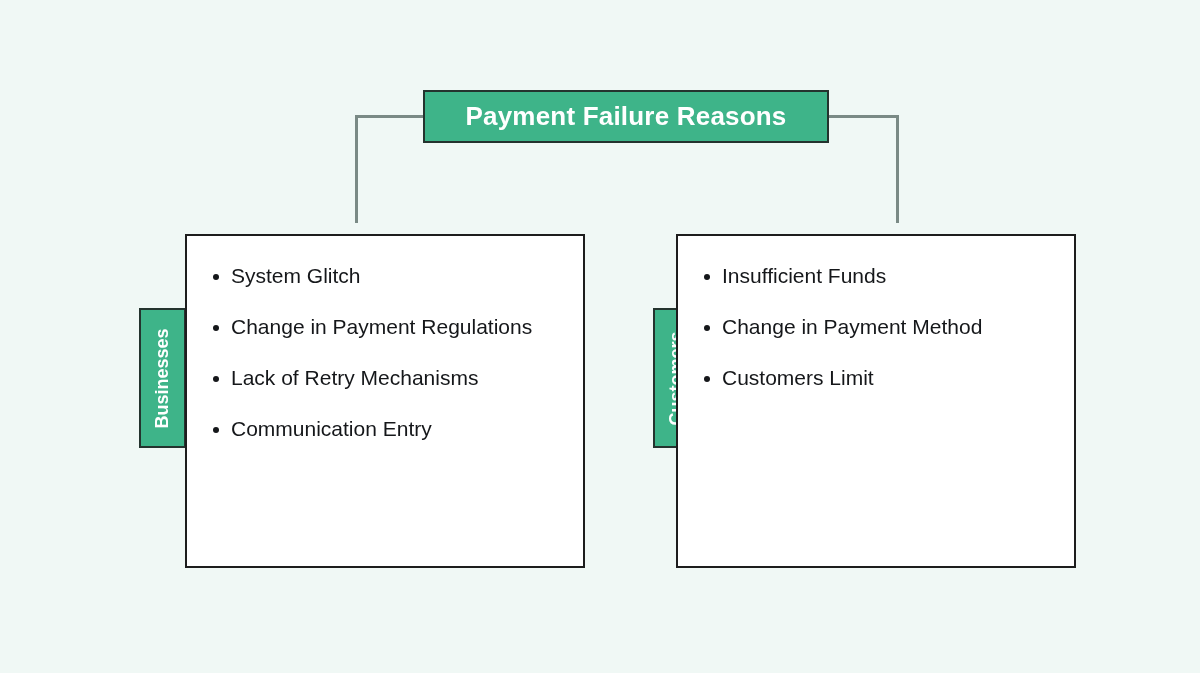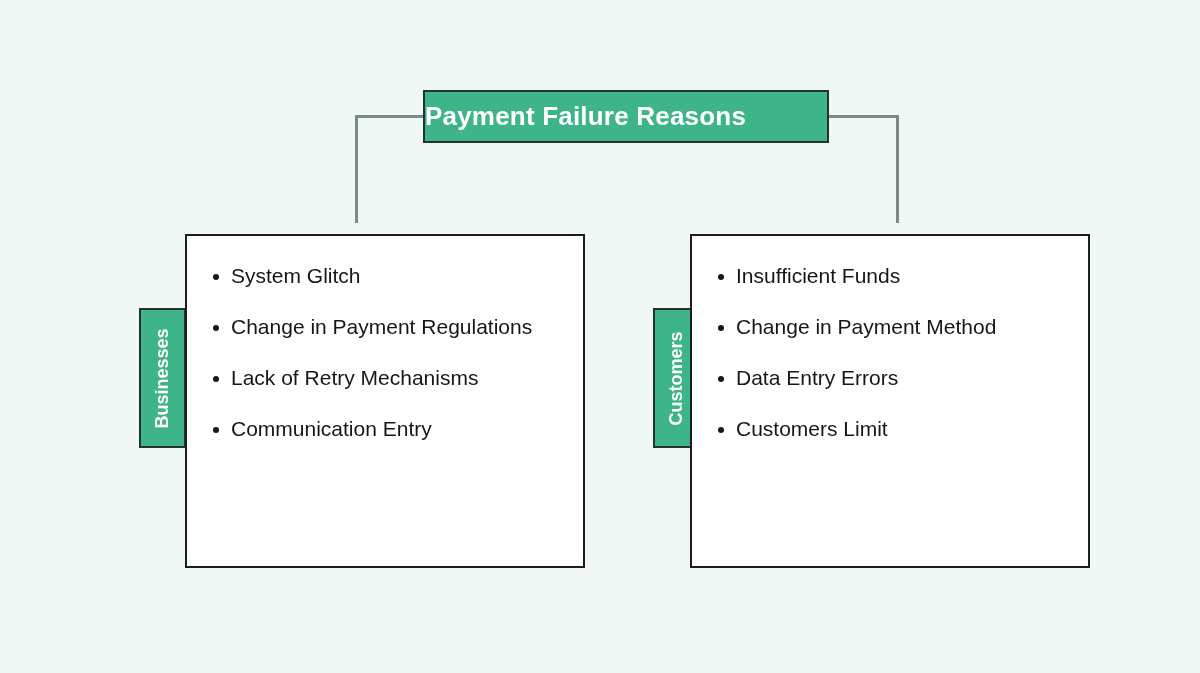--- a/index.html
+++ b/index.html
@@ -35,42 +35,42 @@
     position: absolute;
     left: 423px;
     top: 90px;
     width: 406px;
     height: 53px;
     background: #3eb489;
     border: 2px solid #24332e;
     box-sizing: border-box;
     display: flex;
     align-items: center;
-    justify-content: flex-start;
+    justify-content: center;
   }
   .title-node .title-text {
     color: #ffffff;
     font-size: 26px;
     font-weight: bold;
     letter-spacing: 0.2px;
     white-space: nowrap;
   }
 
   
   .card {
     position: absolute;
     top: 222px;
     height: 334px;
     background: #ffffff;
     border: 2px solid #1d1d1d;
     box-sizing: border-box;
     margin-top: 12px;
   }
   .card-left  { left: 185px; width: 400px; }
-  .card-right { left: 690px; width: 400px; }
+  .card-right { left: 676px; width: 400px; }
 
   .card ul {
     list-style: none;
     margin: 0;
     padding: 27px 0 0 0;
   }
   .card li {
     position: relative;
     font-size: 21px;
     color: #15171a;
@@ -139,18 +139,17 @@
     </ul>
   </div>
 
   <div class="side-tab side-tab-right">
     <span class="tab-text">Customers</span>
   </div>
   <div class="card card-right">
     <ul>
       <li>Insufficient Funds</li>
       <li>Change in Payment Method</li>
-      <li>Data Entry Errors</li>
       <li>Customers Limit</li>
     </ul>
   </div>
 
 </div>
 
 </body></html>

